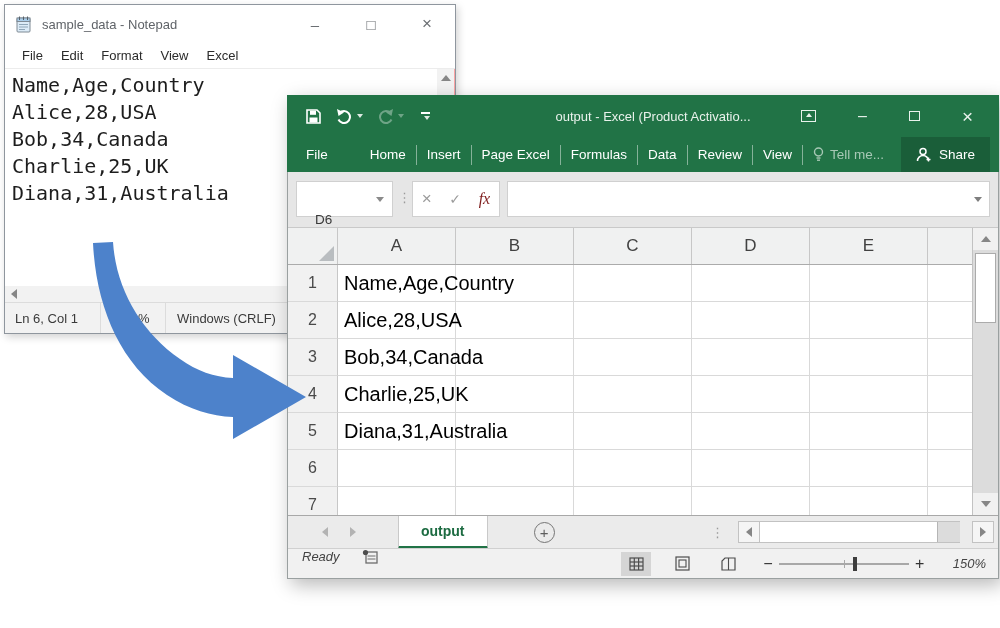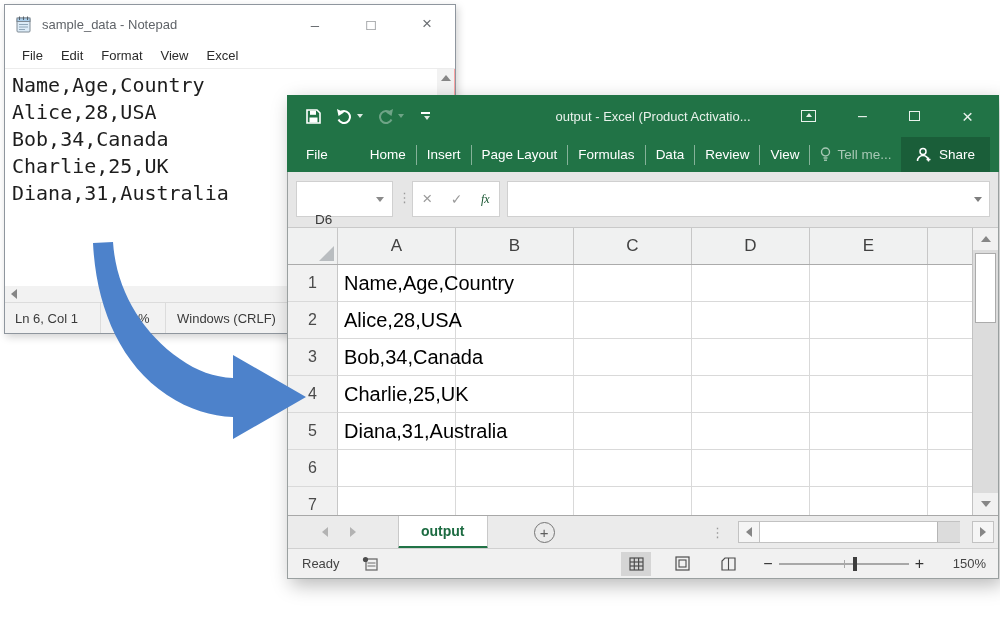--- a/index.html
+++ b/index.html
@@ -90,21 +90,21 @@
                 border-bottom:1px solid #c9c9c9; }
   .xl-namebox { position:absolute; left:8px; top:9px; width:97px; height:36px; background:#fff;
                 border:1px solid #d0d0d0; display:flex; align-items:center; font-size:13.5px; color:#3a3a3a; }
   .xl-namebox .nb-text { padding-left:18px; flex:1;margin-top:40px; }
   .nb-caret { width:0; height:0; border-left:4px solid transparent; border-right:4px solid transparent;
               border-top:5px solid #8a8a8a; margin-right:8px; }
   .xl-fmla-dots { position:absolute; left:110px; top:18px; color:#9a9a9a; font-size:13px; letter-spacing:0; }
   .xl-fxbox { position:absolute; left:124px; top:9px; width:88px; height:36px; background:#fff;
               border:1px solid #d0d0d0; display:flex; align-items:center; justify-content:space-around;
               color:#9b9b9b; }
-  .xl-fxbox .fx { font-family:"Liberation Serif", serif; font-style:italic; font-size:12px; color:#14532d; }
+  .xl-fxbox .fx { font-family:"Liberation Serif", serif; font-style:italic; font-size:16px; color:#7f1d1d; }
   .xl-fmla-input { position:absolute; left:219px; top:9px; right:8px; height:36px; background:#fff;
                    border:1px solid #d0d0d0; display:flex; align-items:center; font-size:13.5px; color:#222; }
   .xl-fmla-input .val { flex:1; padding-left:8px; }
   .fmla-chev { margin-right:7px; width:0; height:0; border-left:4.5px solid transparent;
                border-right:4.5px solid transparent; border-top:5px solid #7e7e7e; }
 
   .xl-grid { position:absolute; left:0; top:133px; width:710px; height:287px; display:flex; overflow:hidden; }
   .xl-sheet { width:684px; }
   .xl-colhead { display:flex; height:37px; border-bottom:1px solid #ababab; background:#f0f1f1; }
   .xl-corner { width:50px; height:100%; border-right:1px solid #c7c7c7; position:relative; background:#f0f1f1; }
@@ -142,21 +142,21 @@
   .tab-dots { color:#9a9a9a; font-size:13px; margin-right:14px; }
   .hs-btn { width:22px; height:22px; background:#f5f5f5; border:1px solid #c2c2c2;
             display:flex; align-items:center; justify-content:center; }
   .hs-track { width:200px; height:22px; border-top:1px solid #c2c2c2; border-bottom:1px solid #c2c2c2;
               background:#dcdcdc; display:flex; }
   .hs-thumb { width:178px; height:100%; background:#fff; border-right:1px solid #b5b5b5; }
   .hs-gap { flex:1; }
   .hs-right { margin-left:12px; }
 
   .xl-statusbar { position:absolute; left:0; top:453px; width:710px; height:30px; background:#f1f1f1;
-                  border-top:1px solid #d0d0d0; display:flex; align-items:center; font-size:13px; color:#444; }
+                  border-top:1px solid #d0d0d0; display:flex; font-size:13px; color:#444;font-style:italic; }
   .xl-ready { margin-left:14px; }
   .macro-icon { margin-left:22px; }
   .sb-right { margin-left:auto; display:flex; align-items:center; margin-right:12px; }
   .view-btn { width:30px; height:24px; display:flex; align-items:center; justify-content:center; }
   .view-btn.active { background:#d5d5d5; }
   .zoom-out, .zoom-in { font-size:16px; color:#333; padding:0 6px; }
   .zoom-out { margin-left:14px; }
   .zoom-slider { width:130px; height:2px; background:#a8a8a8; position:relative; }
   .zoom-tick { position:absolute; left:50%; top:-3px; width:1px; height:8px; background:#a8a8a8; }
   .zoom-thumb { position:absolute; left:57%; top:-6px; width:4px; height:14px; background:#3d3d3d; }
@@ -258,21 +258,21 @@
         <div class="glyph" style="font-size:19px;">×</div>
       </div>
     </div>
 
     <div class="xl-ribbon">
       <span class="xl-tab xl-tab-file">File</span>
       <span class="xl-tab">Home</span>
       <div class="rib-sep"></div>
       <span class="xl-tab">Insert</span>
       <div class="rib-sep"></div>
-      <span class="xl-tab">Page Layout</span>
+      <span class="xl-tab">Page Excel</span>
       <div class="rib-sep"></div>
       <span class="xl-tab">Formulas</span>
       <div class="rib-sep"></div>
       <span class="xl-tab">Data</span>
       <div class="rib-sep"></div>
       <span class="xl-tab">Review</span>
       <div class="rib-sep"></div>
       <span class="xl-tab">View</span>
       <div class="rib-sep"></div>
       <div class="xl-tellme">

